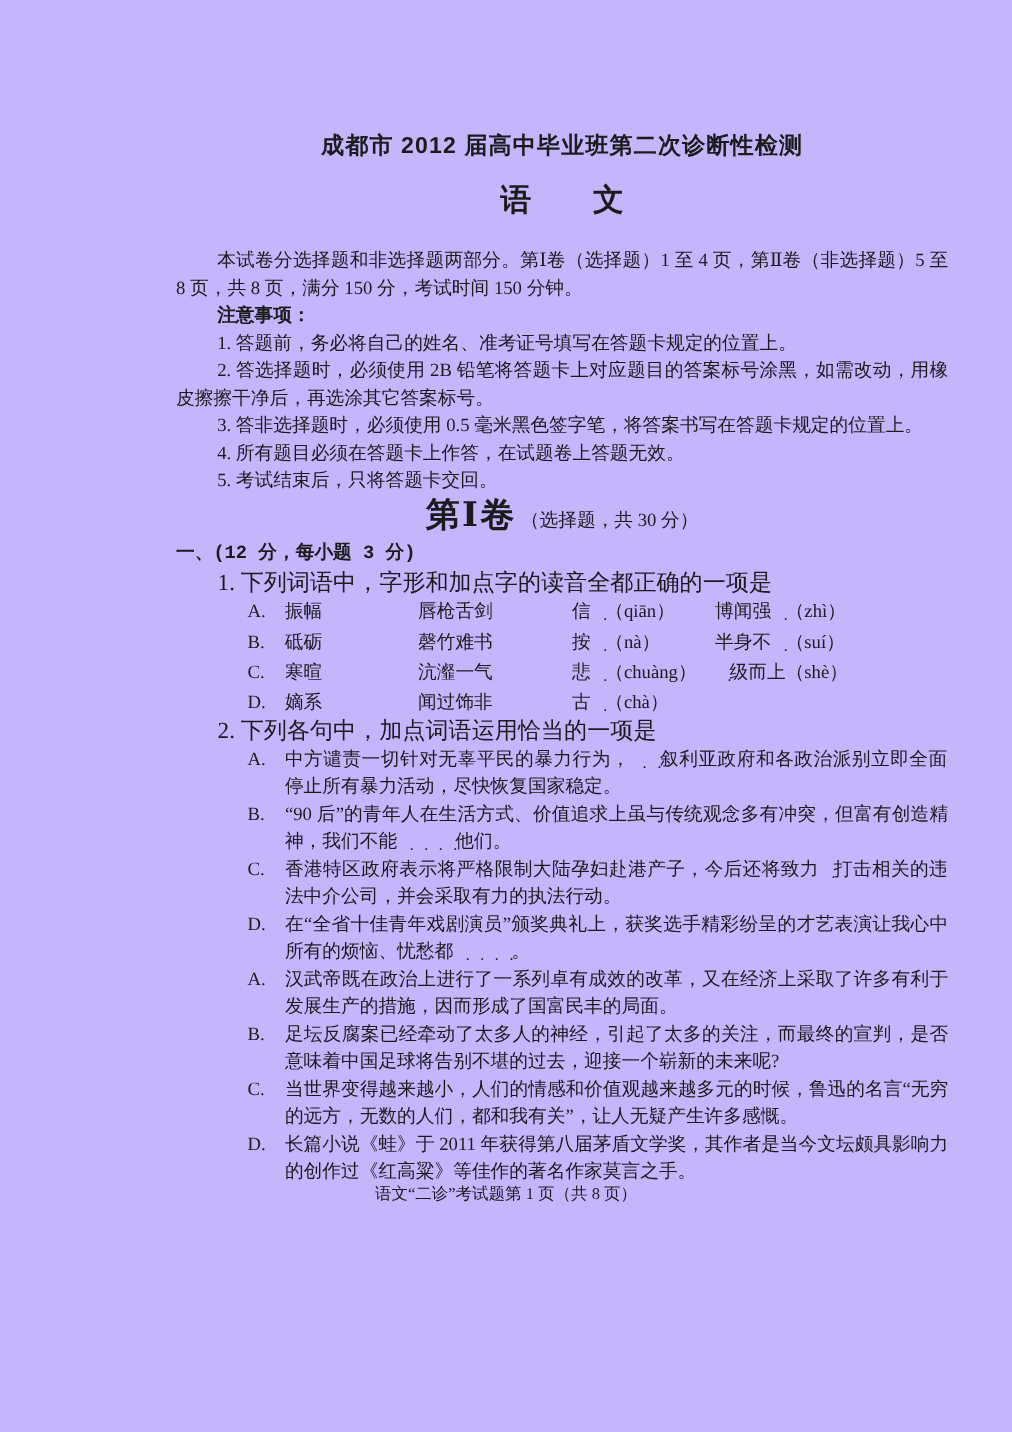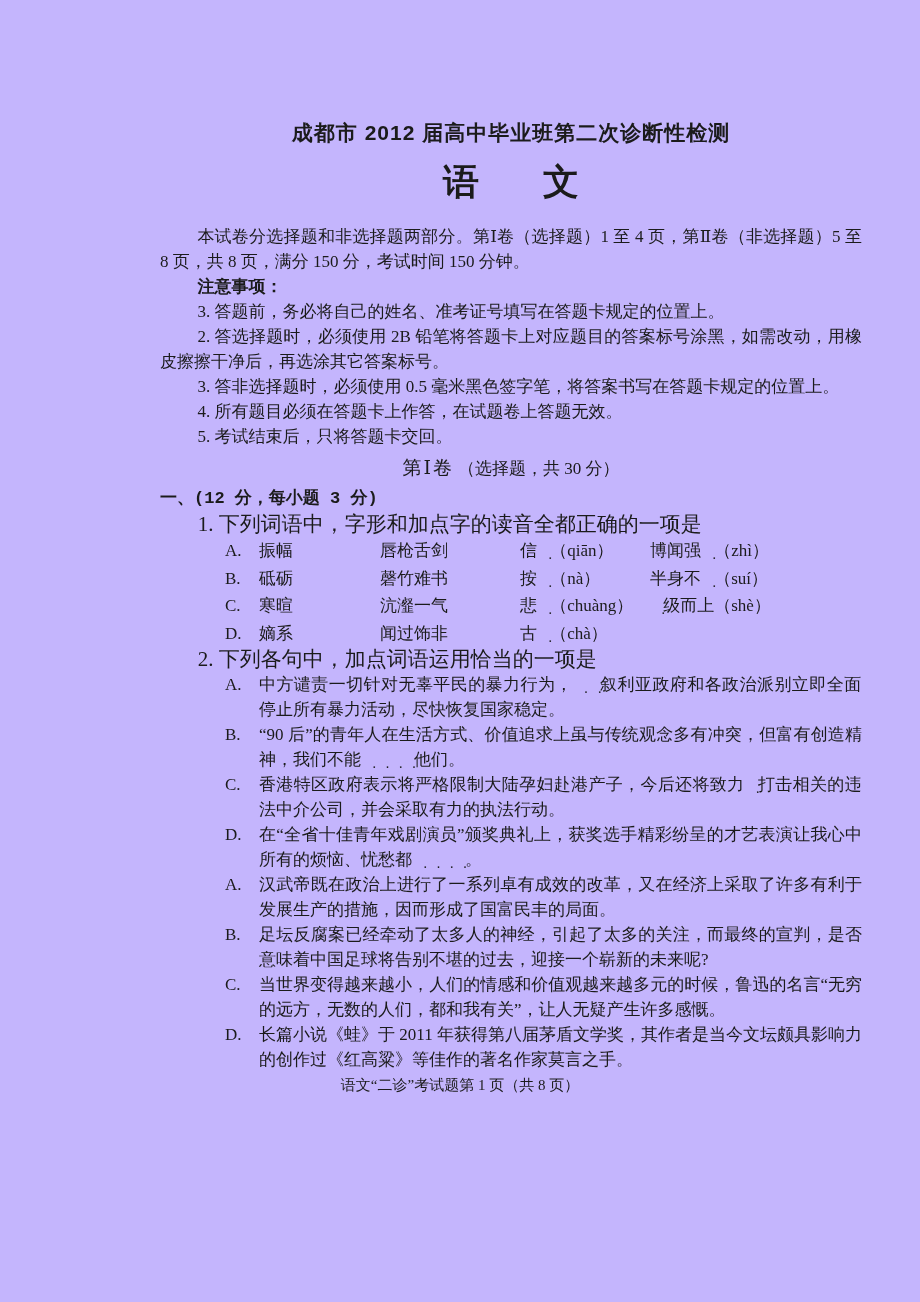--- a/index.html
+++ b/index.html
@@ -28,21 +28,21 @@
     font-weight: bold;
     font-size: 21px;
     line-height: 26px;
     text-align: center;
     letter-spacing: 1px;
     margin: 0 0 14px 0;
   }
   .subject {
     font-family: "Liberation Sans", "DejaVu Sans", sans-serif;
     font-weight: bold;
-    font-size: 36px;
+    font-size: 28px;
     line-height: 44px;
     text-align: center;
     letter-spacing: 14px;
     text-indent: 14px; 
     margin: 0 0 20px 0;
   }
   .para {
     margin: 0;
     font-size: 17px;
     line-height: 25px;
@@ -56,22 +56,22 @@
     font-size: 17px;
     line-height: 25px;
     text-indent: 2.2em;
   }
   .sec-heading {
     text-align: center;
     margin: 4px 0 2px 0;
     line-height: 30px;
   }
   .sec-big {
-    font-weight: normal;
-    font-size: 19px;
+    font-weight: bold;
+    font-size: 31px;
     letter-spacing: 2px;
   }
   .sec-small {
     font-size: 17px;
     margin-left: 4px;
   }
   .part-heading {
     margin: 0;
     font-family: Liberation Mono, monospace;
     font-weight: bold;
@@ -116,21 +116,21 @@
 
 <div class="page">
   <div class="content">
 
     <h1 class="title">成都市 2012 届高中毕业班第二次诊断性检测</h1>
     <h2 class="subject">语　文</h2>
 
     <p class="para">本试卷分选择题和非选择题两部分。第Ⅰ卷（选择题）1 至 4 页，第Ⅱ卷（非选择题）5 至 8 页，共 8 页，满分 150 分，考试时间 150 分钟。</p>
 
     <p class="notes-heading">注意事项：</p>
-    <p class="para">3. 答题前，务必将自己的姓名、准考证号填写在答题卡规定的位置上。</p>
+    <p class="para">1. 答题前，务必将自己的姓名、准考证号填写在答题卡规定的位置上。</p>
     <p class="para">2. 答选择题时，必须使用 2B 铅笔将答题卡上对应题目的答案标号涂黑，如需改动，用橡皮擦擦干净后，再选涂其它答案标号。</p>
     <p class="para">3. 答非选择题时，必须使用 0.5 毫米黑色签字笔，将答案书写在答题卡规定的位置上。</p>
     <p class="para">4. 所有题目必须在答题卡上作答，在试题卷上答题无效。</p>
     <p class="para">5. 考试结束后，只将答题卡交回。</p>
 
     <div class="sec-heading">
       <span class="sec-big">第Ⅰ卷</span><span class="sec-small">（选择题，共 30 分）</span>
     </div>
 
     <p class="part-heading">一、(12 分，每小题 3 分)</p>

